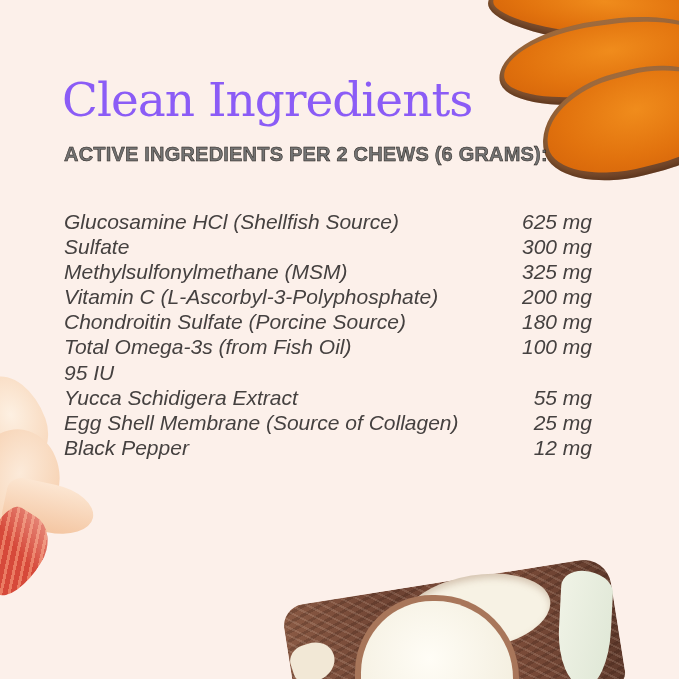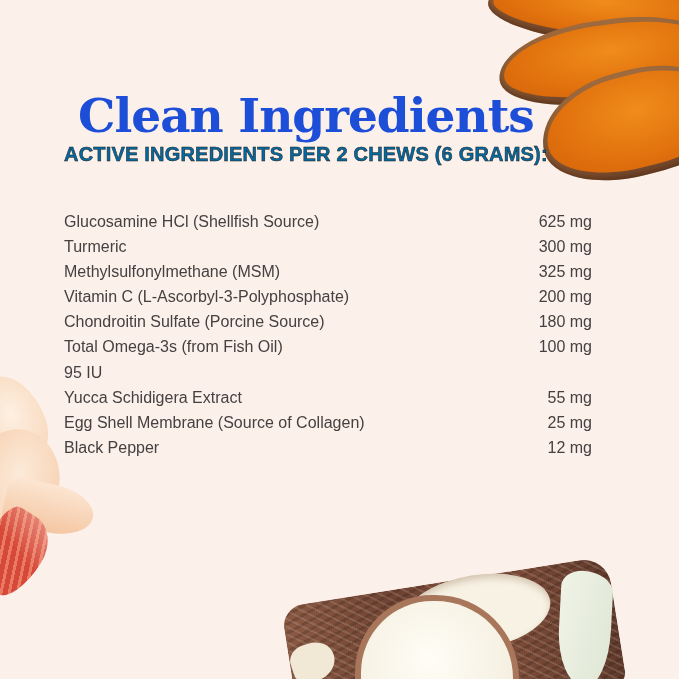--- a/index.html
+++ b/index.html
@@ -11,57 +11,58 @@
     height: 679px;
     overflow: hidden;
     background: #fcf0ea;
   }
 
   
   .title {
     position: absolute;
     left: 62px;
     top: 74px;
-    margin: 16px;
+    margin: 0;
     font-family: "DejaVu Serif", serif;
-    font-weight: 700;
+    font-weight: 400;
     font-size: 47px;
     line-height: 1.1;
     letter-spacing: -1px;
-    color: #1d4ed8;
+    color: #8b5cf6;
     white-space: nowrap;
     z-index: 3;
   }
   .subtitle {
     position: absolute;
     left: 64px;
     top: 143px;
     margin: 0;
     font-size: 20px;
     font-weight: 700;
     -webkit-text-stroke: 0.5px #201b17;
     letter-spacing: 0.2px;
-    color: #0369a1;
+    color: #737373;
     white-space: nowrap;
     z-index: 3;
   }
   .ingredient-list {
     position: absolute;
     left: 64px;
     top: 209px;
     width: 528px;
     z-index: 3;
   }
   .ingredient-row {
     display: flex;
     justify-content: space-between;
     align-items: baseline;
     line-height: 25.1px;
-    font-size: 16px;
+    font-size: 21px;
     color: #454140;
+    font-style: italic;
   }
   .ing-name { white-space: nowrap; }
   .ing-amount { white-space: nowrap; text-align: center; }
 
   
   .decor, .decor * { pointer-events: none; }
 
   
   .turmeric { position: absolute; left: 0; top: 0; width: 679px; height: 200px; z-index: 1; }
   .t-slice { position: absolute; }
@@ -168,21 +169,21 @@
   <h2 class="subtitle">ACTIVE INGREDIENTS PER 2 CHEWS (6 GRAMS):</h2>
 
   <div class="ingredient-list">
 
       <div class="ingredient-row">
         <span class="ing-name">Glucosamine HCl (Shellfish Source)</span>
         <span class="ing-amount">625 mg</span>
       </div>
 
       <div class="ingredient-row">
-        <span class="ing-name">Turmeric</span>
+        <span class="ing-name">Sulfate</span>
         <span class="ing-amount">300 mg</span>
       </div>
 
       <div class="ingredient-row">
         <span class="ing-name">Methylsulfonylmethane (MSM)</span>
         <span class="ing-amount">325 mg</span>
       </div>
 
       <div class="ingredient-row">
         <span class="ing-name">Vitamin C (L-Ascorbyl-3-Polyphosphate)</span>

